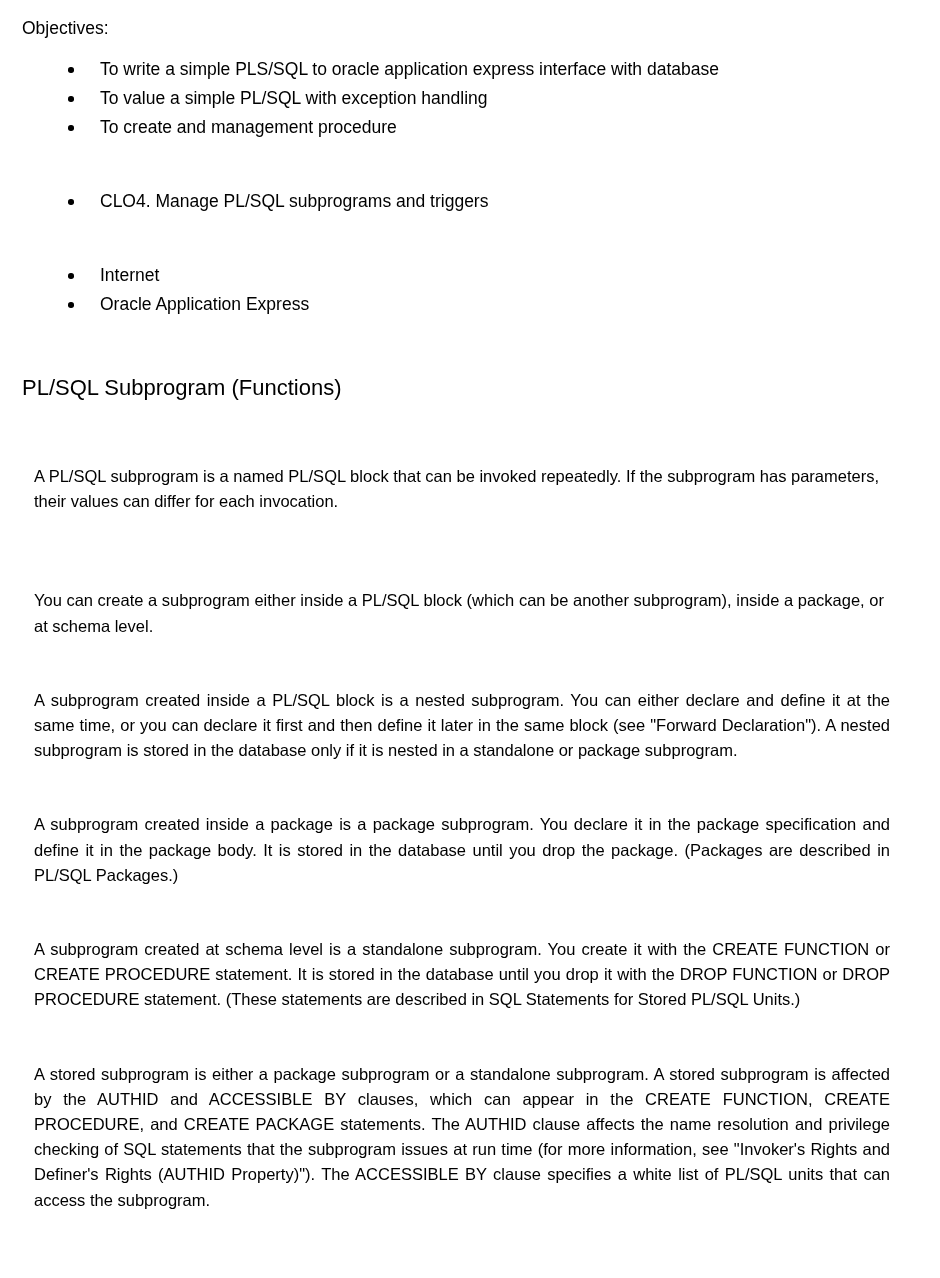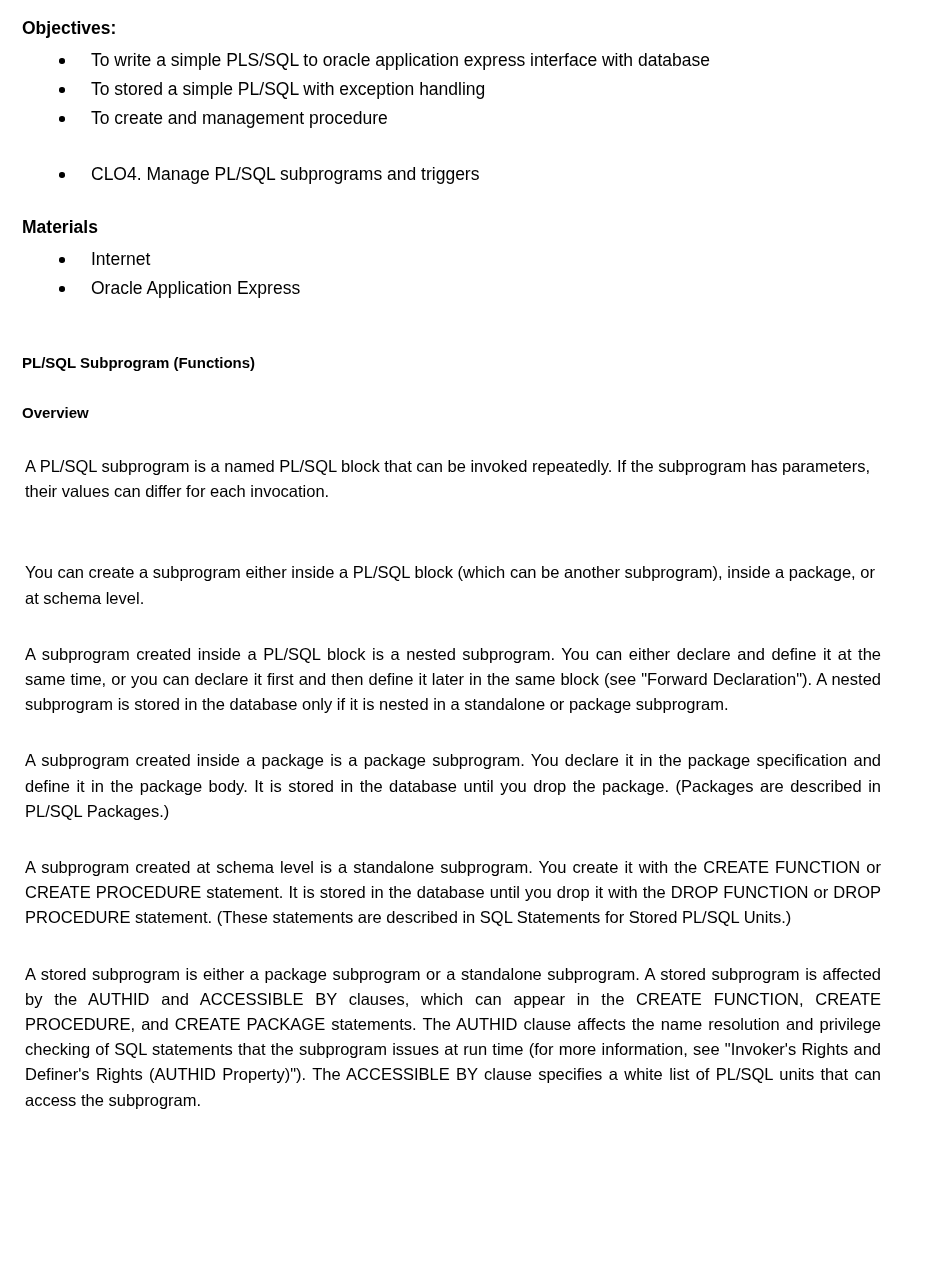--- a/index.html
+++ b/index.html
@@ -31,27 +31,26 @@
     top: 14px;
     width: 855px;
   }
 
   
   .lead {
     font-size: 17.5px;
     line-height: 29px;
     margin: 0;
     white-space: nowrap;
-    font-weight: bold;
   }
 
   
   ul.bullets {
     list-style: none;
-    margin: 3px;
+    margin: 12px;
     padding: 0;
   }
   ul.bullets > li {
     position: relative;
     font-size: 17.5px;
     line-height: 29px;
     padding-left: 66px;
     margin: 0;
     white-space: nowrap;
   }
@@ -67,81 +66,79 @@
   }
 
   
   .gap-sm { height: 21px; }
   .gap-md { height: 26px; }
   .gap-lg { height: 45px; }
   .gap-xl { height: 26px; }
 
   
   .heading {
-    font-size: 15px;
+    font-size: 22px;
     line-height: 24px;
-    font-weight: bold;
+    font-weight: normal;
     margin: 0;
     white-space: nowrap;
   }
 
   
   p.body {
     font-size: 16.5px;
     line-height: 25.2px;
-    margin: 3px;
+    margin: 12px;
     text-align: justify;
     text-justify: inter-word;
     width: 856px;
   }
   p.body.last-flush {
     text-align: left;
   }
   .pgap { height: 25px; }
 </style>
 </head>
 <body>
 
 <div class="page">
   <div class="doc">
 
     <div>
       <div class="lead">Objectives:</div>
       <ul class="bullets">
         <li>To write a simple PLS/SQL to oracle application express interface with database</li>
-        <li>To stored a simple PL/SQL with exception handling</li>
+        <li>To value a simple PL/SQL with exception handling</li>
         <li>To create and management procedure</li>
       </ul>
     </div>
 
     <div class="gap-sm"></div>
 
     <div>
       <ul class="bullets">
         <li>CLO4. Manage PL/SQL subprograms and triggers</li>
       </ul>
     </div>
 
     <div class="gap-sm"></div>
 
     <div>
-      <div class="lead">Materials</div>
       <ul class="bullets">
         <li>Internet</li>
         <li>Oracle Application Express</li>
       </ul>
     </div>
 
     <div class="gap-lg"></div>
 
     <div class="heading">PL/SQL Subprogram (Functions)</div>
 
     <div class="gap-xl"></div>
 
-    <div class="heading">Overview</div>
 
     <div class="gap-md"></div>
 
     <p class="body last-flush">A PL/SQL subprogram is a named PL/SQL block that can be invoked repeatedly. If the subprogram has parameters, their values can differ for each invocation.</p>
     <div class="pgap"></div>
 
     <div class="pgap"></div>
 
     <p class="body last-flush">You can create a subprogram either inside a PL/SQL block (which can be another subprogram), inside a package, or at schema level.</p>
     <div class="pgap"></div>

